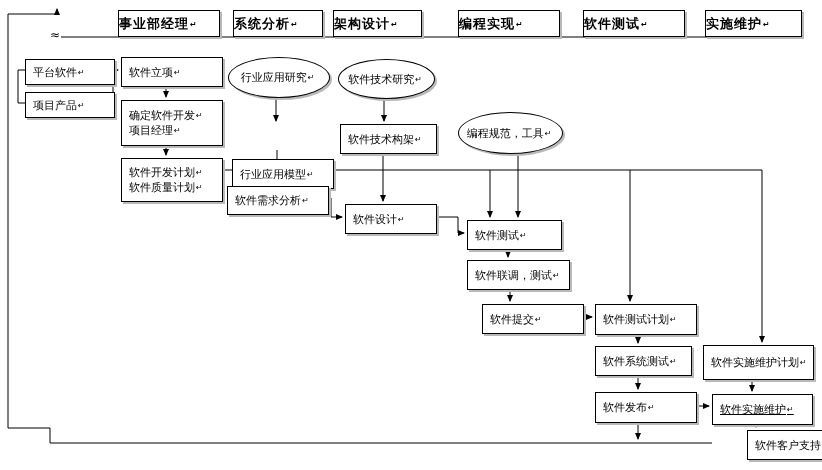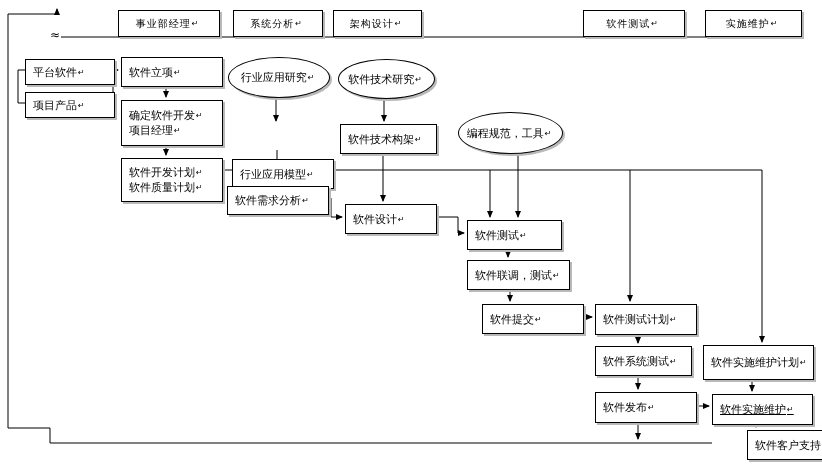--- a/index.html
+++ b/index.html
@@ -7,21 +7,21 @@
           font-family:"DejaVu Sans","Liberation Sans",sans-serif;overflow:hidden;}
   .wires{position:absolute;top:0;left:0;pointer-events:none;}
   .wire{stroke:#000;stroke-width:1;fill:none;}
   .sep{stroke:#000;stroke-width:1;}
   .node{position:absolute;border:1px solid #000;background:#fff;
         box-shadow:2px 2px 0 #b9b9b9;display:flex;flex-direction:column;
         justify-content:center;align-items:flex-start;
         padding:1px 3px 1px 7px;font-size:11px;line-height:15px;color:#000;
         white-space:nowrap;}
   .node .lbl::after{content:"\21B5";font-size:8px;margin-left:1px;vertical-align:1px;}
-  .header{font-weight:normal;font-size:10px;align-items:center;justify-content:center;
+  .header{font-weight:bold;font-size:13px;align-items:flex-start;justify-content:center;
           padding-left:0;letter-spacing:1px;}
   .ellipse{border-radius:50%;align-items:center;padding-left:0;}
   .break-mark{position:absolute;font-size:12px;line-height:10px;color:#000;background:#fff;padding:0 1px;}
 </style>
 </head>
 <body>
 
 <div class="canvas">
 
   <svg class="wires" width="822" height="470">
@@ -64,20 +64,23 @@
   <span class="break-mark" style="left:789px;top:30px;">≈</span>
 
   <div class="node header" style="left:118px;top:10px;width:97px;height:23px;">
     <span class="lbl">事业部经理</span>
   </div>
   <div class="node header" style="left:233px;top:10px;width:85px;height:23px;">
     <span class="lbl">系统分析</span>
   </div>
   <div class="node header" style="left:333px;top:10px;width:84px;height:23px;">
     <span class="lbl">架构设计</span>
+  </div>
+  <div class="node header" style="left:458px;top:10px;width:97px;height:23px;">
+    <span class="lbl">编程实现</span>
   </div>
   <div class="node header" style="left:583px;top:10px;width:97px;height:23px;">
     <span class="lbl">软件测试</span>
   </div>
   <div class="node header" style="left:705px;top:10px;width:92px;height:23px;">
     <span class="lbl">实施维护</span>
   </div>
 
   <div class="node" style="left:25px;top:59px;width:78px;height:22px;">
     <span class="lbl">平台软件</span>

